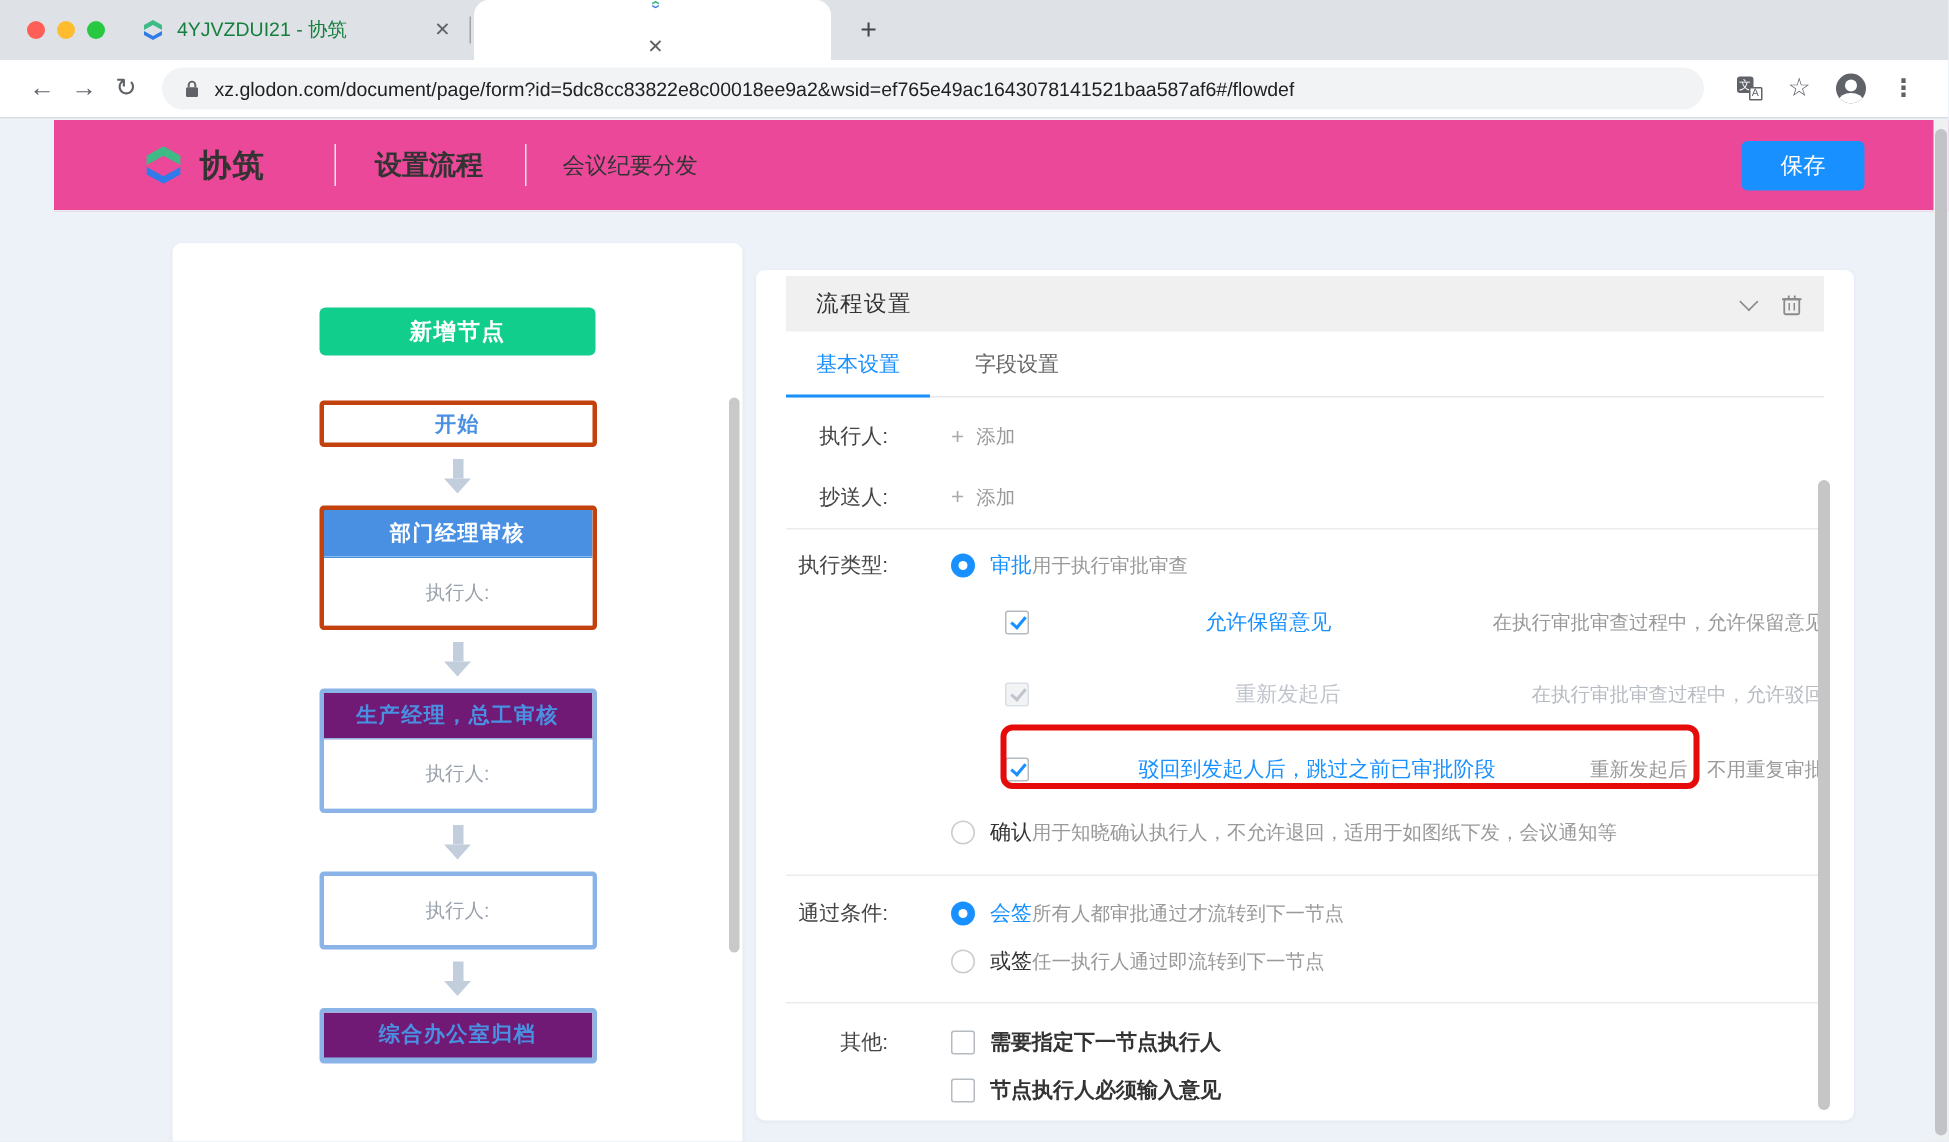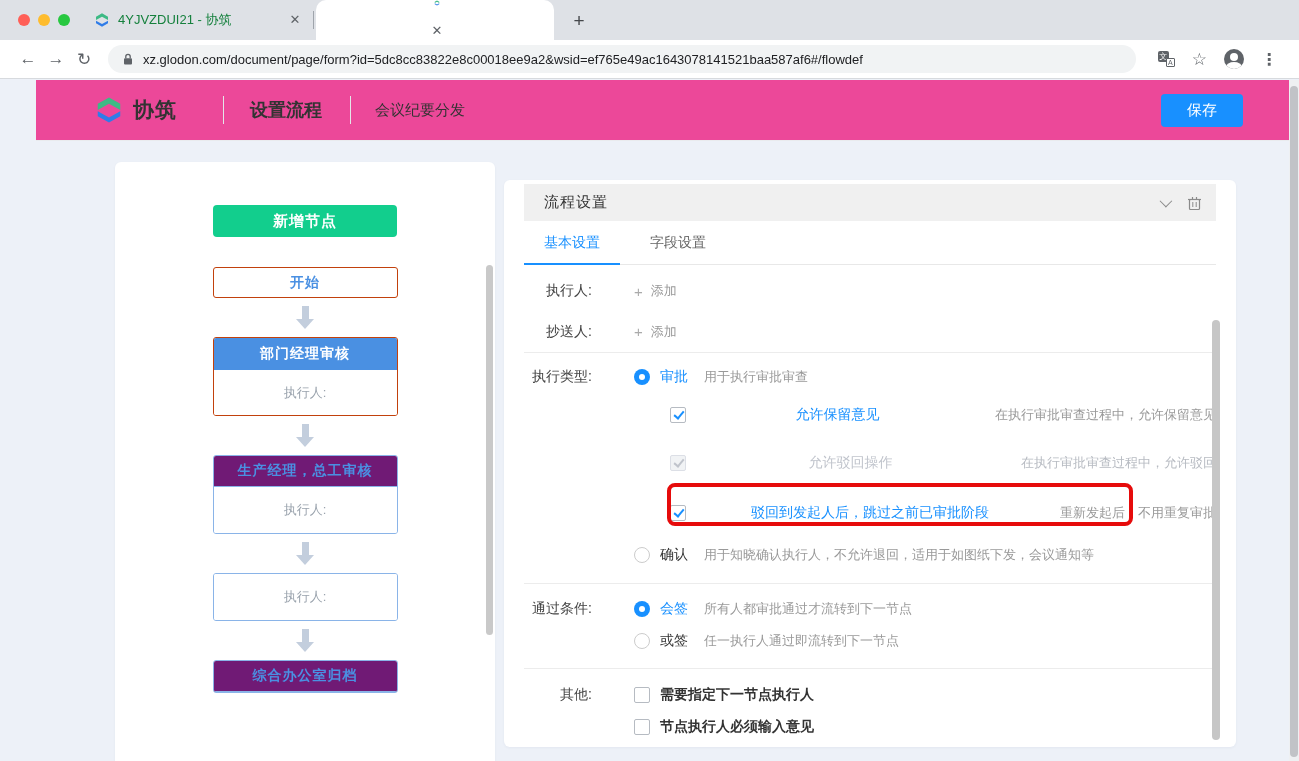--- a/index.html
+++ b/index.html
@@ -50,21 +50,21 @@
   .save-btn { margin-left:auto; margin-right:56px; width:82px; height:33px; background:#1890ff; color:#fff;
               font-size:15px; border-radius:4px; display:flex; align-items:center; justify-content:center; }
   
   .content { position:absolute; top:141px; left:0; right:0; bottom:0; background:#edf1f8; }
   
   .flow-card { position:absolute; left:115px; top:21px; width:380px; height:660px; background:#fff;
                border-radius:6px; box-shadow:0 1px 3px rgba(30,50,90,.05);
                display:flex; flex-direction:column; align-items:center; padding-top:43px; overflow:hidden; }
   .add-node-btn { width:184px; height:32px; background:#12ce8d; border-radius:4px; color:#fff; font-size:15px;
                   font-weight:bold; display:flex; align-items:center; justify-content:center; letter-spacing:1px; }
-  .node { width:185px; border:1px solid #c2410c; border-radius:3px; background:#fff; overflow:hidden; }
+  .node { width:185px; border:3px solid #c2410c; border-radius:3px; background:#fff; overflow:hidden; }
   .node-light { border-color:#8ab4e8; }
   .node-start { height:31px; margin-top:30px; display:flex; align-items:center; justify-content:center;
                 color:#4a90e2; font-size:14px; font-weight:bold; letter-spacing:1px; }
   .node-head { height:31px; display:flex; align-items:center; justify-content:center; font-size:14px; font-weight:bold; letter-spacing:1px; }
   .head-selected { background:#4a90e2; color:#fff; }
   .head-light { background:#701a75; color:#4a90e2; border-bottom:1px solid #8ab4e8; }
   .node-body { height:46px; display:flex; align-items:center; justify-content:center; font-size:13px; color:#9aa3ad; background:#fff; }
   .head-selected + .node-body { border-top:1px solid #4a90e2; }
   .flow-arrow { margin:8px 0; display:flex; flex-direction:column; align-items:center; }
   .flow-arrow .shaft { width:7px; height:13px; background:#c3cedd; }
@@ -98,21 +98,21 @@
   .radio-on { background:#1890ff; position:relative; }
   .radio-on::after { content:""; position:absolute; left:5px; top:5px; width:6px; height:6px; border-radius:50%; background:#fff; }
   .radio-off { background:#fff; border:1px solid #ccc; }
   .cbx { width:16px; height:16px; border-radius:2px; border:1px solid #b6bbc2; background:#fff; position:relative; flex-shrink:0; }
   .cbx-on::after { content:""; position:absolute; left:4.5px; top:1px; width:4px; height:8px;
                    border-right:2px solid #1890ff; border-bottom:2px solid #1890ff; transform:rotate(40deg); }
   .cbx-disabled { background:#f1f3f5; border-color:#dcdfe6; }
   .cbx-disabled::after { border-color:#c0c4cc; }
   .opt-name { font-size:14px; font-weight:normal; margin-left:10px; white-space:nowrap; }
   .n-blue { color:#1890ff; } .n-dark { color:#333; } .n-muted { color:#c0c4cc; }
-  .opt-desc { font-size:13px; color:#999; margin-left:16px; white-space:nowrap; }
+  .opt-desc { font-size:13px; color:#999; white-space:nowrap; }
   .d-muted { color:#b7bbc2; }
   .add-link { display:flex; align-items:center; gap:8px; color:#999; font-size:13px; }
   .add-plus { font-size:15px; color:#aaa; }
   .other-label { font-size:14px; color:#333; font-weight:600; margin-left:10px; }
   .panel-scrollthumb { position:absolute; right:16px; top:140px; bottom:7px; width:8px; background:#c6c6c6; border-radius:4px; }
   
   .red-annotation { position:absolute; left:667px; top:342px; width:466px; height:43px;
                     border:4px solid #e60b0b; border-radius:8px; z-index:5; pointer-events:none; }
   
   .page-scrollbar { position:absolute; top:80px; right:0; bottom:0; width:10px; background:#eef0f2; }
@@ -279,21 +279,21 @@
             <span class="opt-name n-blue">审批</span>
             <span class="opt-desc">用于执行审批审查</span>
           </div>
           <div class="optrow indent mb24">
             <span class="cbx cbx-on"></span>
             <span class="opt-name n-blue">允许保留意见</span>
             <span class="opt-desc">在执行审批审查过程中，允许保留意见</span>
           </div>
           <div class="optrow indent mb26">
             <span class="cbx cbx-on cbx-disabled"></span>
-            <span class="opt-name n-muted">允许驳回操作</span>
+            <span class="opt-name n-muted">重新发起后</span>
             <span class="opt-desc d-muted">在执行审批审查过程中，允许驳回</span>
           </div>
           <div class="optrow indent mb18">
             <span class="cbx cbx-on"></span>
             <span class="opt-name n-blue">驳回到发起人后，跳过之前已审批阶段</span>
             <span class="opt-desc">重新发起后，不用重复审批</span>
           </div>
           <div class="optrow">
             <span class="plabel"></span>
             <span class="radio radio-off"></span>

